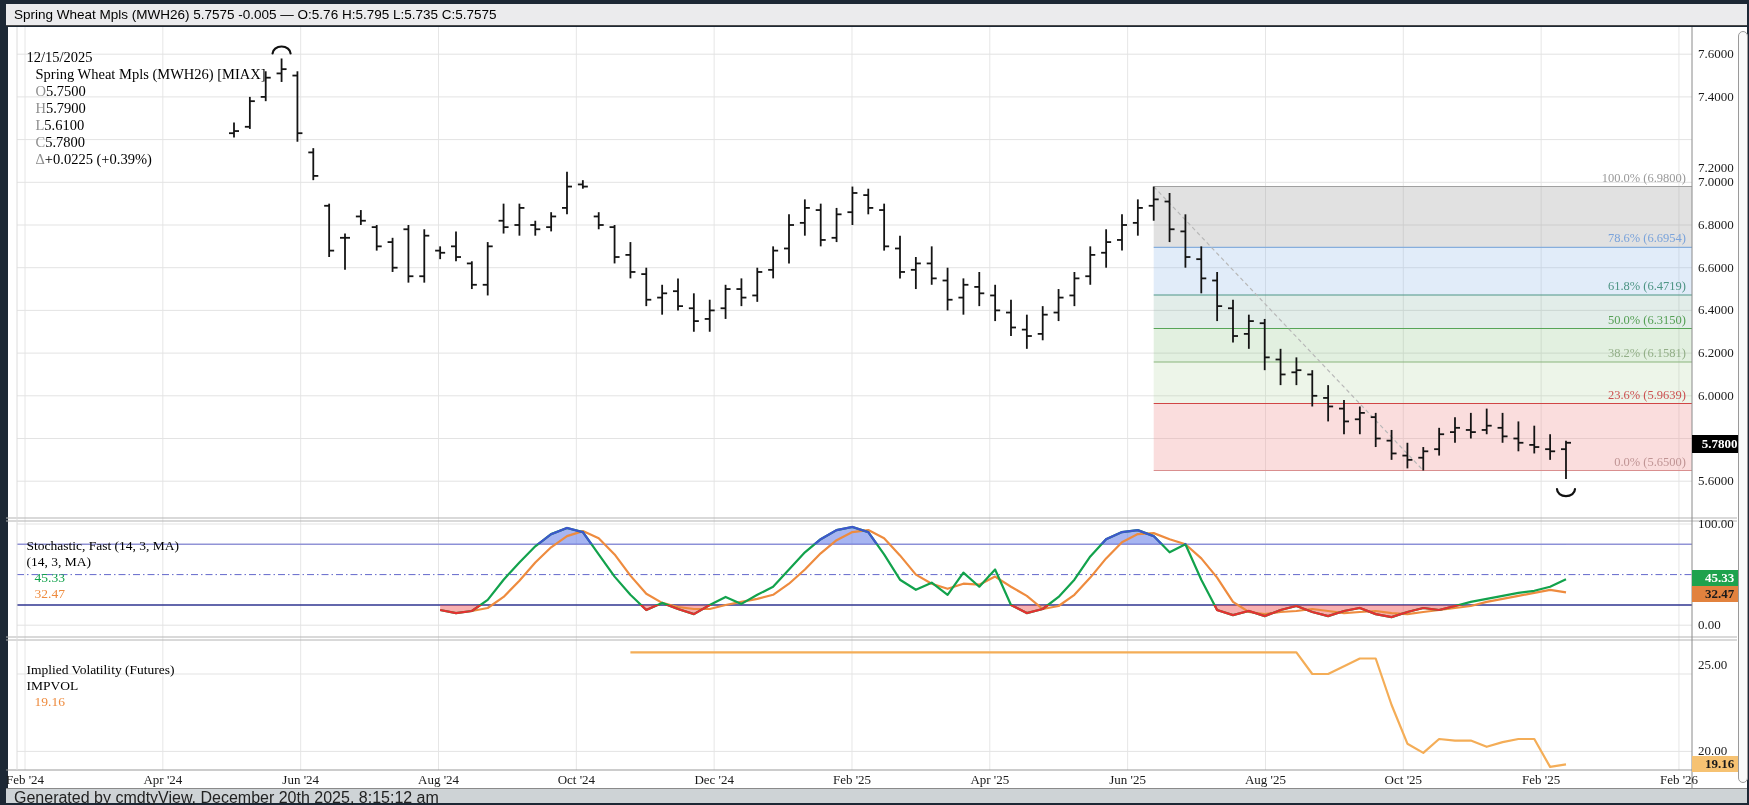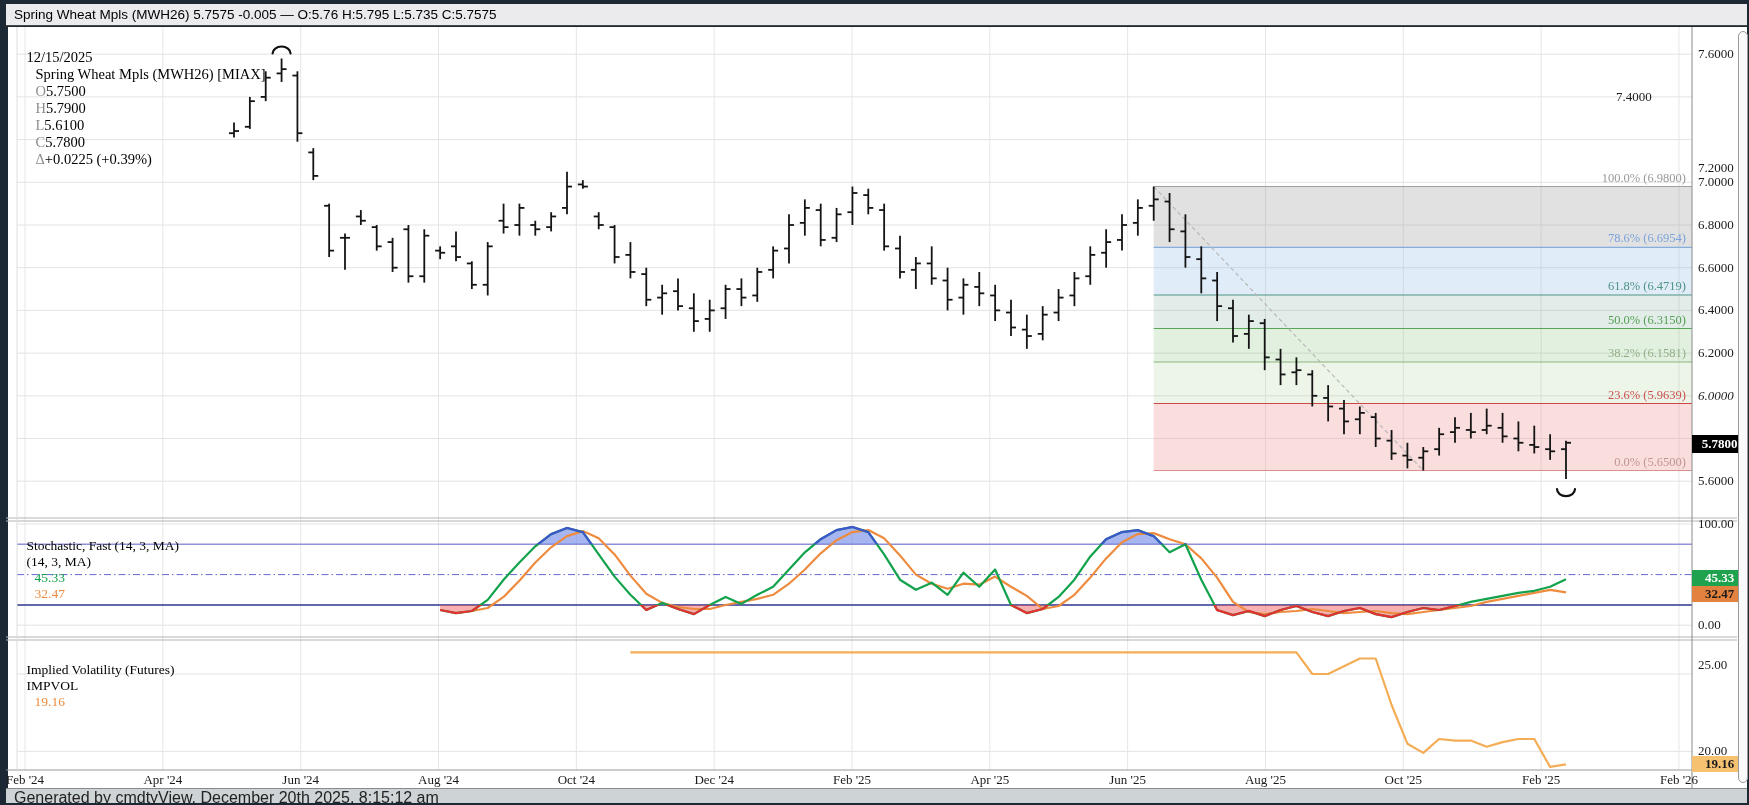--- a/index.html
+++ b/index.html
@@ -369,28 +369,28 @@
     </svg>
   <div id="overlay" class="abs">
       <div class="abs fibl" style="left: 1446px; top: 170.57px; color: rgb(154, 154, 154);">100.0% (6.9800)</div>
       <div class="abs fibl" style="left: 1446px; top: 231.332px; color: rgb(122, 163, 219);">78.6% (6.6954)</div>
       <div class="abs fibl" style="left: 1446px; top: 279.049px; color: rgb(78, 149, 133);">61.8% (6.4719)</div>
       <div class="abs fibl" style="left: 1446px; top: 312.547px; color: rgb(85, 160, 85);">50.0% (6.3150)</div>
       <div class="abs fibl" style="left: 1446px; top: 346.046px; color: rgb(147, 175, 136);">38.2% (6.1581)</div>
       <div class="abs fibl" style="left: 1446px; top: 387.507px; color: rgb(204, 80, 80);">23.6% (5.9639)</div>
       <div class="abs fibl" style="left: 1446px; top: 454.525px; color: rgb(192, 149, 149);">0.0% (5.6500)</div>
       <div class="abs axl" style="left: 1698px; top: 46.2px;">7.6000</div>
-      <div class="abs axl" style="left: 1616px; top: 88.9px; text-align: right;">7.4000</div>
+      <div class="abs axl" style="left: 1698px; top: 88.9px; text-align: right;">7.4000</div>
       <div class="abs axl" style="left: 1698px; top: 131.6px; margin-top: 28px;">7.2000</div>
       <div class="abs axl" style="left: 1698px; top: 174.3px;">7.0000</div>
       <div class="abs axl" style="left: 1698px; top: 217px;">6.8000</div>
       <div class="abs axl" style="left: 1698px; top: 259.7px;">6.6000</div>
       <div class="abs axl" style="left: 1698px; top: 302.4px;">6.4000</div>
       <div class="abs axl" style="left: 1698px; top: 345.1px;">6.2000</div>
-      <div class="abs axl" style="left: 1698px; top: 387.8px; font-style: italic;">6.0000</div>
+      <div class="abs axl" style="left: 1698px; top: 387.8px;">6.0000</div>
       <div class="abs axl" style="left: 1698px; top: 430.5px;">5.8000</div>
       <div class="abs axl" style="left: 1698px; top: 473.2px;">5.6000</div>
       <div class="abs axl" style="left: 1698px; top: 516px;">100.00</div>
       <div class="abs axl" style="left: 1698px; top: 617.2px;">0.00</div>
       <div class="abs axl" style="left: 1698px; top: 650px; margin-top: 7px;">25.00</div>
       <div class="abs axl" style="left: 1698px; top: 743.4px;">20.00</div>
       <div class="abs xl" style="left: 25px; top: 772px;">Feb '24</div>
       <div class="abs xl" style="left: 162.83px; top: 772px;">Apr '24</div>
       <div class="abs xl" style="left: 300.66px; top: 772px;">Jun '24</div>
       <div class="abs xl" style="left: 438.49px; top: 772px;">Aug '24</div>

